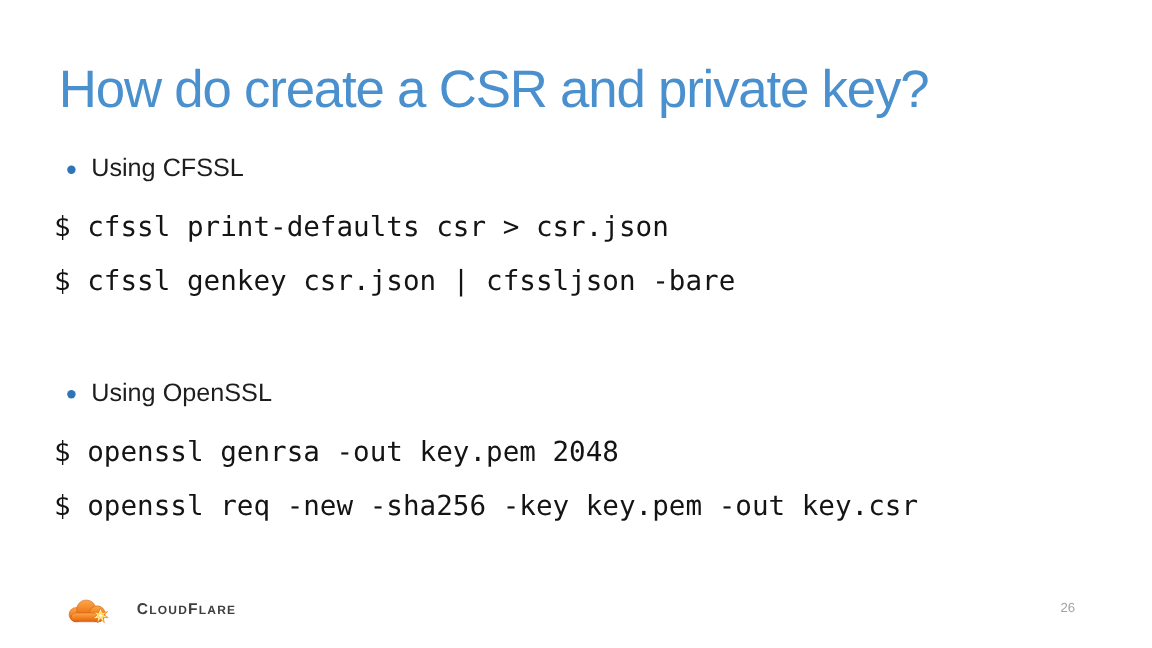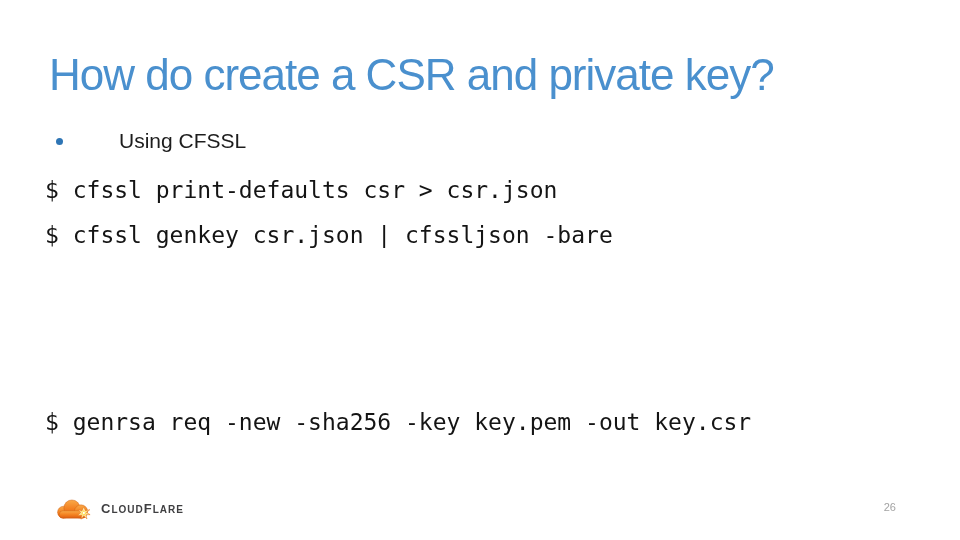--- a/index.html
+++ b/index.html
@@ -22,21 +22,20 @@
     white-space:nowrap;
   }
   .bullet-row{
     position:absolute;
     left:56px;
     display:flex;
     align-items:center;
     font-size:21px;
     color:#1d1d1d;
     white-space:nowrap;
-    gap:43px;
   }
   .bullet-dot{
     width:7px;height:7px;
     border-radius:50%;
     background:#2e75b5;
     margin-right:13px;
     flex:0 0 auto;
   }
   .code-line{
     position:absolute;
@@ -47,21 +46,21 @@
     white-space:pre;
   }
   .footer-logo{
     position:absolute;
     left:53px;top:494px;
     display:flex;
     align-items:center;
   }
   .cloud-icon{display:block;}
   .wordmark{
-    margin-left:6px;
+    margin-left:19px;
     color:#3f3f41;
     font-weight:bold;
     letter-spacing:1px;
     white-space:nowrap;
     font-size:10px;
     line-height:1;
   }
   .wordmark .big{font-size:13px;}
   .page-number{
     position:absolute;
@@ -77,21 +76,26 @@
 
   <div class="title">How do create a CSR and private key?</div>
 
   <div class="bullet-row" style="top:129px;">
     <span class="bullet-dot"></span>
     <span>Using CFSSL</span>
   </div>
   <div class="code-line" style="top:222px;">$ cfssl genkey csr.json | cfssljson -bare</div>
   <div class="code-line" style="top:177px;">$ cfssl print-defaults csr &gt; csr.json</div>
 
-  <div class="code-line" style="top:409px;">$ genrsa req -new -sha256 -key key.pem -out key.csr</div>
+  <div class="bullet-row" style="top:316px;">
+    <span class="bullet-dot"></span>
+    <span>Using OpenSSL</span>
+  </div>
+  <div class="code-line" style="top:364px;">$ openssl genrsa -out key.pem 2048</div>
+  <div class="code-line" style="top:409px;">$ openssl req -new -sha256 -key key.pem -out key.csr</div>
 
   <div class="footer-logo">
     <svg class="cloud-icon" width="42" height="28" viewBox="0 0 60 40" aria-hidden="true">
       <defs>
         <linearGradient id="cg" x1="0" y1="0" x2="0" y2="1">
           <stop offset="0" stop-color="#f9a948"></stop>
           <stop offset="0.55" stop-color="#f38020"></stop>
           <stop offset="1" stop-color="#dd5f14"></stop>
         </linearGradient>
       </defs>

